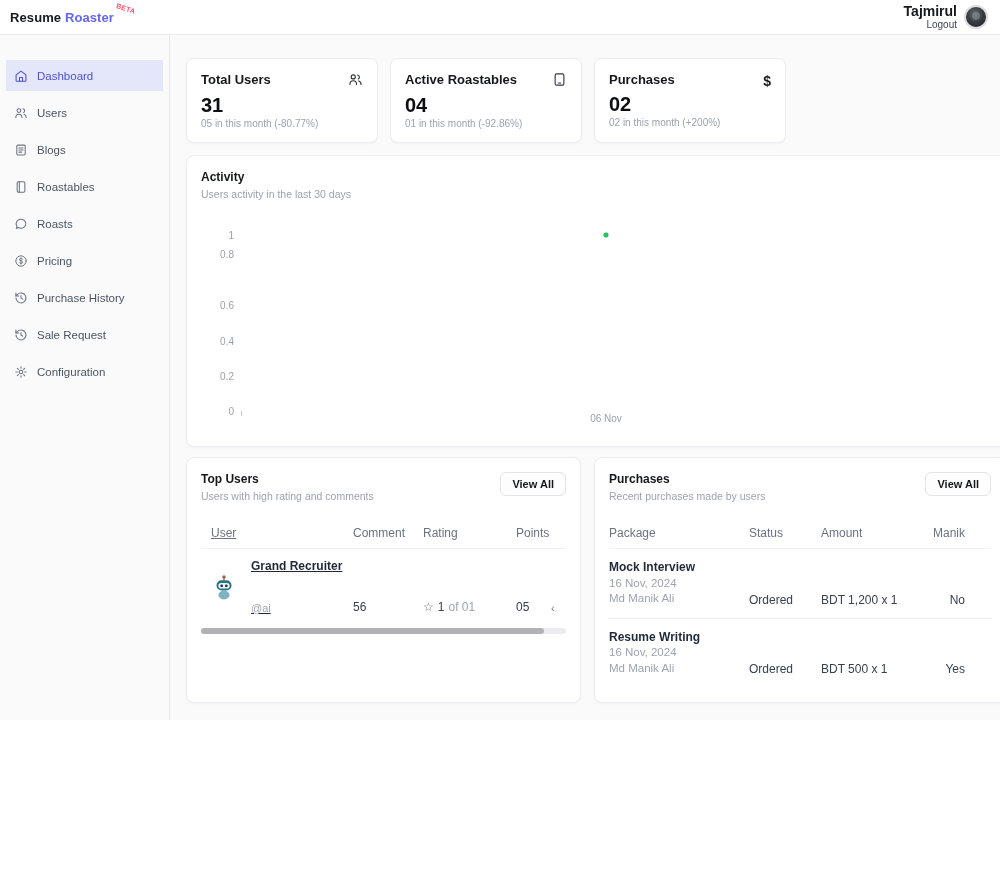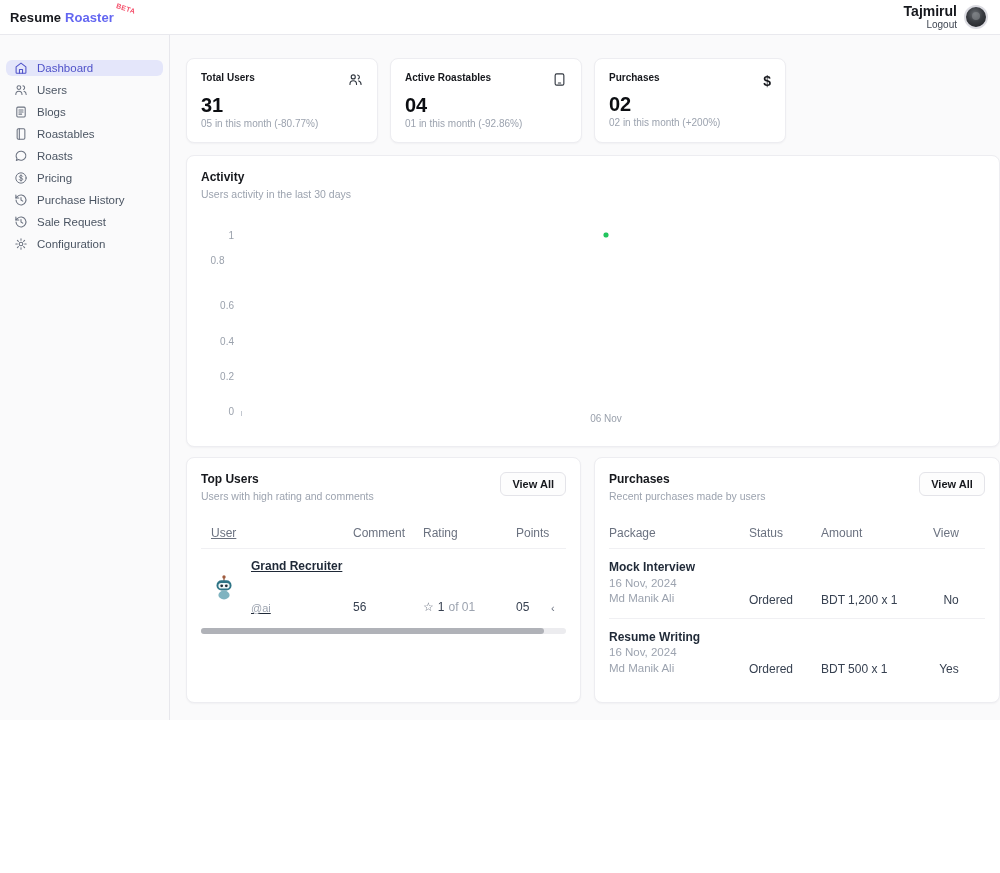--- a/index.html
+++ b/index.html
@@ -17,34 +17,34 @@
   .username { font-size:14px; font-weight:700; color:#16181d; }
   .logout { font-size:10px; color:#3f4652; cursor:pointer; }
   .avatar { width:24px; height:24px; border-radius:50%; border:2px solid #dcdce2; background:radial-gradient(circle at 45% 35%, #6b6f74 0%, #3a3d42 45%, #1b1d21 100%); position:relative; overflow:hidden; }
   .avatar::after { content:""; position:absolute; left:6px; top:5px; width:8px; height:8px; border-radius:50%; background:#8d8f93; opacity:.55; }
 
   
   .body-row { display:flex; height:685px; background:#fafafb; }
 
   
   .sidebar { width:170px; border-right:1px solid #e7e7ec; padding:25px 6px 0 6px; flex-shrink:0; }
-  .side-item { display:flex; align-items:center; gap:9px; height:16px; padding:0 8px; margin-bottom:6px; border-radius:6px; font-size:11.5px; color:#4b5563; cursor:pointer; }
+  .side-item { display:flex; align-items:center; gap:9px; height:31px; padding:0 8px; margin-bottom:6px; border-radius:0; font-size:11.5px; color:#4b5563; cursor:pointer; }
   .side-item svg { width:14px; height:14px; stroke:#6b7280; flex-shrink:0; }
   .side-item.active { background:var(--active_bg); color:var(--accent_dark); font-weight:400; }
   .side-item.active svg { stroke:var(--accent_dark); }
 
   
   .main { flex:1; padding:23px 10px 17px 16px; }
   .card { background:#fff; border:1px solid #ededf1; border-radius:8px; box-shadow:0 1px 2px rgba(16,24,40,.04); }
 
   
   .stats-row { display:flex; gap:12px; margin-bottom:12px; }
   .stat-card { width:192px; height:85px; padding:13px 14px; }
   .stat-top { display:flex; justify-content:space-between; align-items:flex-start; }
-  .stat-title { font-size:10px; font-weight:600; color:#16181d; }
+  .stat-title { font-size:13px; font-weight:600; color:#16181d; }
   .stat-icon { color:#30363f; }
   .stat-icon svg { width:15px; height:15px; stroke:#30363f; }
   .stat-icon .dollar { font-size:14px; font-weight:600; color:#16181d; line-height:1; }
   .stat-value { font-size:20px; font-weight:700; color:#0c0e12; margin-top:3px; line-height:1.1; }
   .stat-sub { font-size:10px; color:#9ca3af; margin-top:2px; }
 
   
   .activity-card { height:292px; padding:14px; position:relative; margin-bottom:10px; }
   .card-title { font-size:12px; font-weight:700; color:#16181d; }
   .card-sub { font-size:10.5px; color:#9ca3af; margin-top:4px; }
@@ -218,21 +218,21 @@
           <div class="stat-value">02</div>
           <div class="stat-sub">02 in this month (+200%)</div>
         </div>
       </div>
 
       <div class="card activity-card">
         <div class="card-title">Activity</div>
         <div class="card-sub">Users activity in the last 30 days</div>
         <div class="chart-area">
           <span class="ytick" style="top:22px;">1</span>
-          <span class="ytick" style="top:47px;text-align:center;">0.8</span>
+          <span class="ytick" style="top:41px;">0.8</span>
           <span class="ytick" style="top:92px;">0.6</span>
           <span class="ytick" style="top:128px;">0.4</span>
           <span class="ytick" style="top:163px;">0.2</span>
           <span class="ytick" style="top:198px;">0</span>
           <span class="axis-tick" style="left:40px; top:198px;"></span>
           <span class="dot" style="left:405px; top:22px;"></span>
           <span class="xtick" style="left:405px; top:200px;">06 Nov</span>
         </div>
       </div>
 
@@ -285,21 +285,21 @@
             <div>
               <div class="card-title">Purchases</div>
               <div class="card-sub">Recent purchases made by users</div>
             </div>
             <button class="view-all">View All</button>
           </div>
           <div class="thead">
             <span class="c-package">Package</span>
             <span class="c-status">Status</span>
             <span class="c-amount">Amount</span>
-            <span class="c-paid">View</span>
+            <span class="c-paid">Manik</span>
           </div>
           <div class="trow pu-row">
             <span class="c-package">
               <div class="pkg-name">Mock Interview</div>
               <div class="pkg-sub">16 Nov, 2024</div>
               <div class="pkg-sub">Md Manik Ali</div>
             </span>
             <span class="c-status cell">Ordered</span>
             <span class="c-amount cell">BDT 1,200 x 1</span>
             <span class="c-paid cell">No</span>

